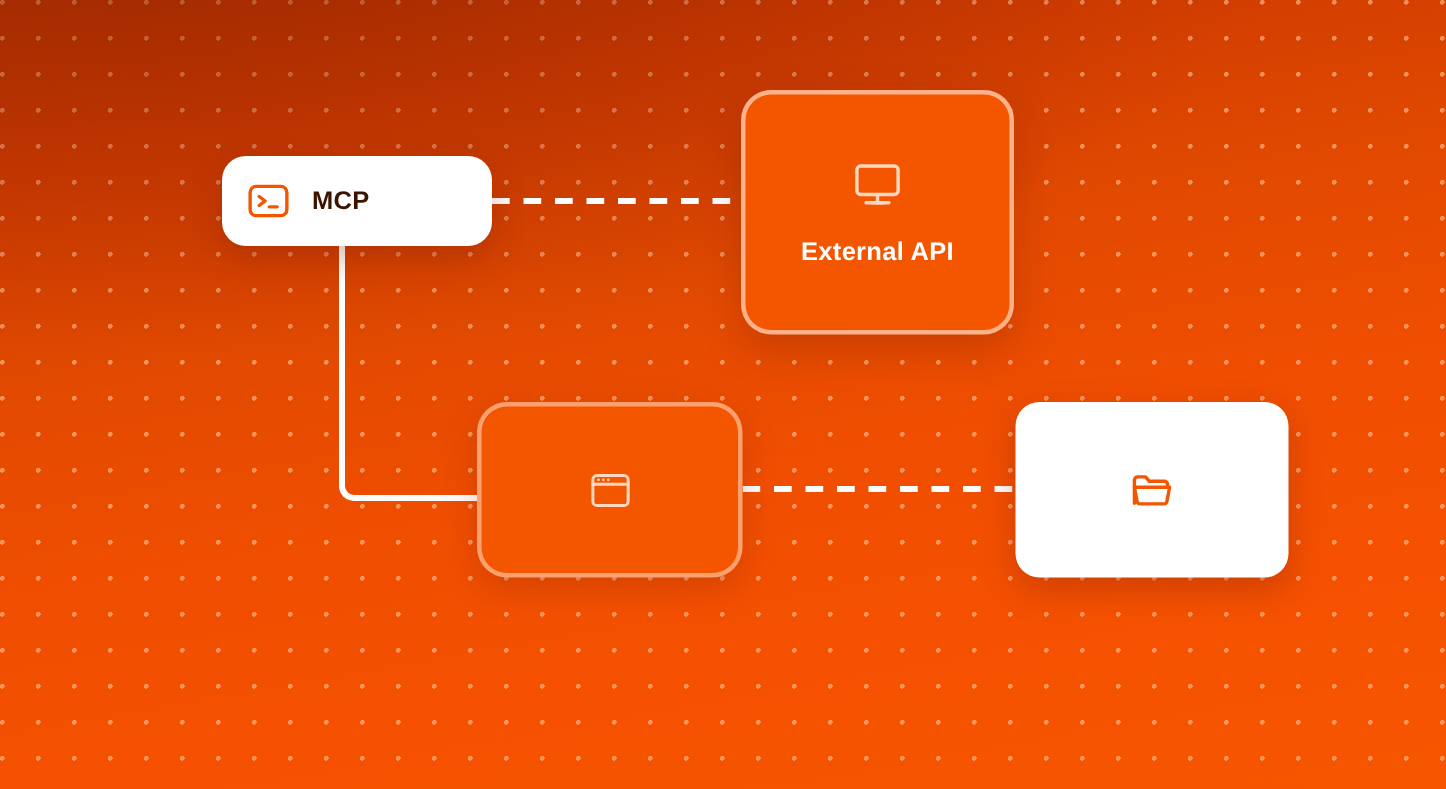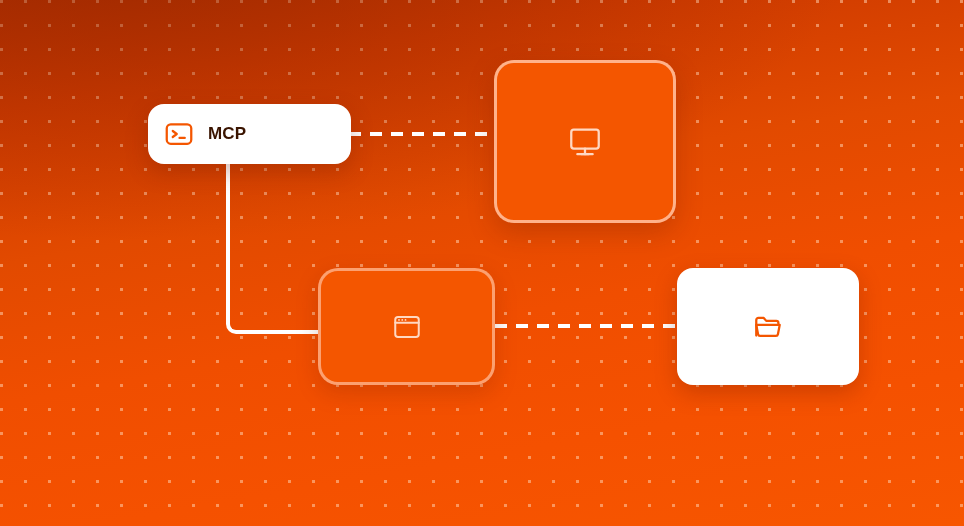--- a/index.html
+++ b/index.html
@@ -74,21 +74,21 @@
     background: #f45600;
     border: 3px solid rgba(255, 186, 150, 0.75);
     border-radius: 20px;
     box-shadow: 0 8px 22px rgba(120, 28, 0, 0.22);
   }
 
   
   #node-mcp {
     left: 148px;
     top: 104px;
-    width: 203px;
+    width: 180px;
     height: 60px;
     justify-content: flex-start;
     gap: 14px;
     padding-left: 16px;
   }
   #node-mcp .node-label {
     font-size: 17px;
     font-weight: bold;
     color: #3a1400;
     letter-spacing: 0.2px;
@@ -162,20 +162,21 @@
 
   <div class="node node-orange" id="node-external-api">
     <span class="icon-box">
       <svg width="34" height="34" viewBox="0 0 24 24" fill="none" stroke="#ffd8c2" stroke-width="1.6" stroke-linecap="round" stroke-linejoin="round">
         <rect x="2.3" y="3.3" width="19.4" height="13.4" rx="1.8"></rect>
         <line x1="9.4" y1="20.6" x2="14.6" y2="20.6"></line>
         <line x1="12" y1="16.7" x2="12" y2="20.6"></line>
         <line x1="6.6" y1="20.6" x2="17.4" y2="20.6"></line>
       </svg>
     </span>
+    <span class="node-label">External API</span>
   </div>
 
   <div class="node node-orange-outline" id="node-browser">
     <span class="icon-box">
       <svg width="30" height="30" viewBox="0 0 24 24" fill="none" stroke="#ffd8c2" stroke-width="1.6" stroke-linecap="round" stroke-linejoin="round">
         <rect x="2.6" y="4.0" width="18.8" height="16.0" rx="2.2"></rect>
         <line x1="2.6" y1="8.6" x2="21.4" y2="8.6"></line>
         <circle cx="5.6" cy="6.3" r="0.75" fill="#ffd8c2" stroke="none"></circle>
         <circle cx="8.2" cy="6.3" r="0.75" fill="#ffd8c2" stroke="none"></circle>
         <circle cx="10.8" cy="6.3" r="0.75" fill="#ffd8c2" stroke="none"></circle>

